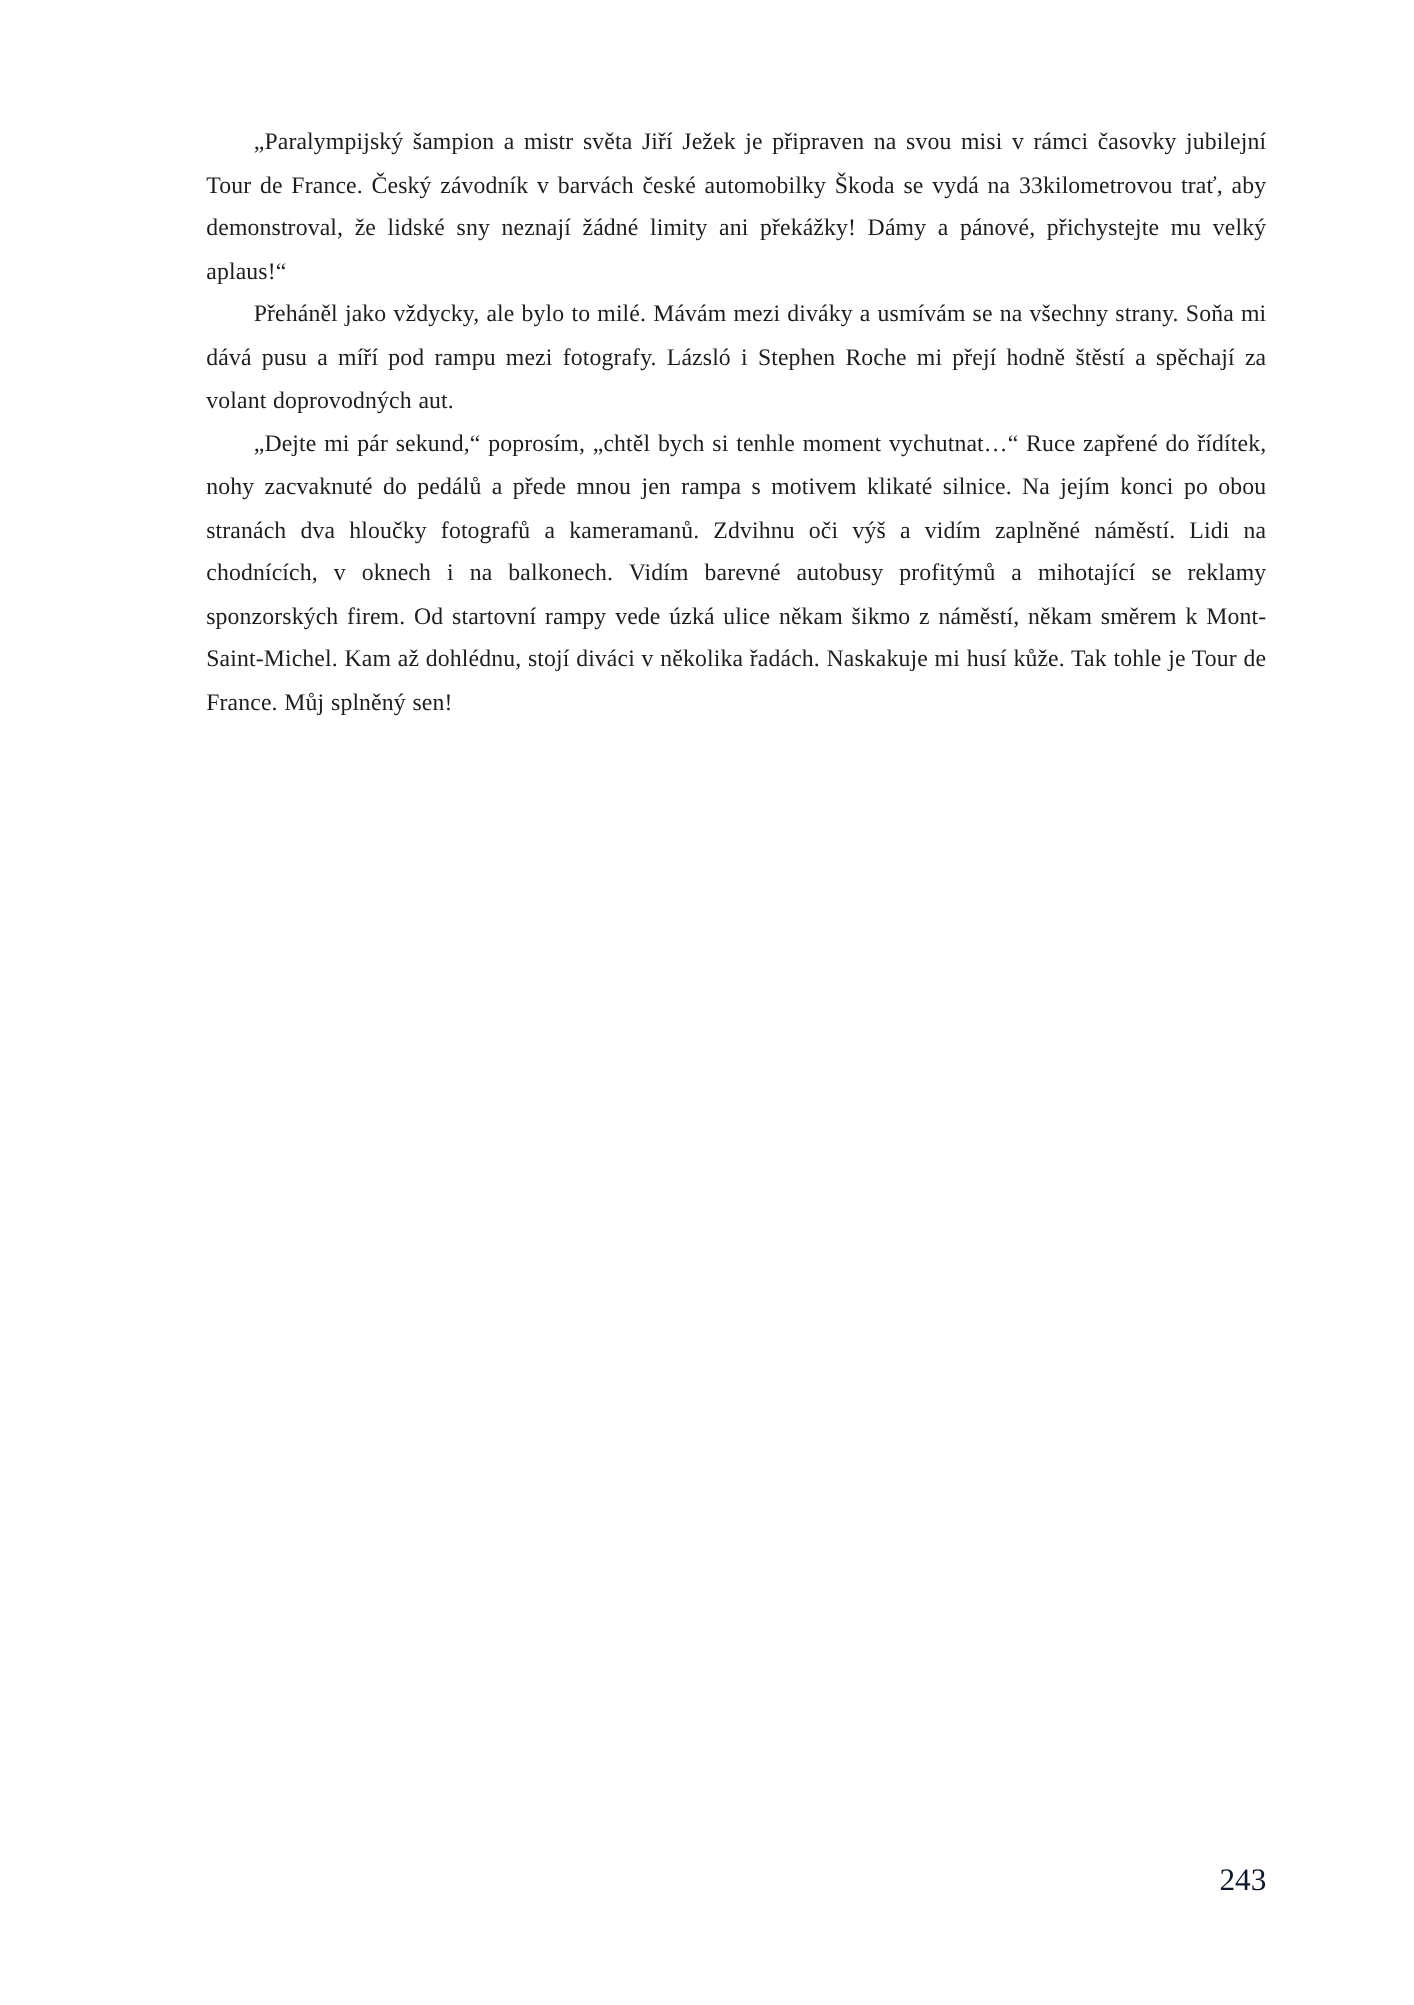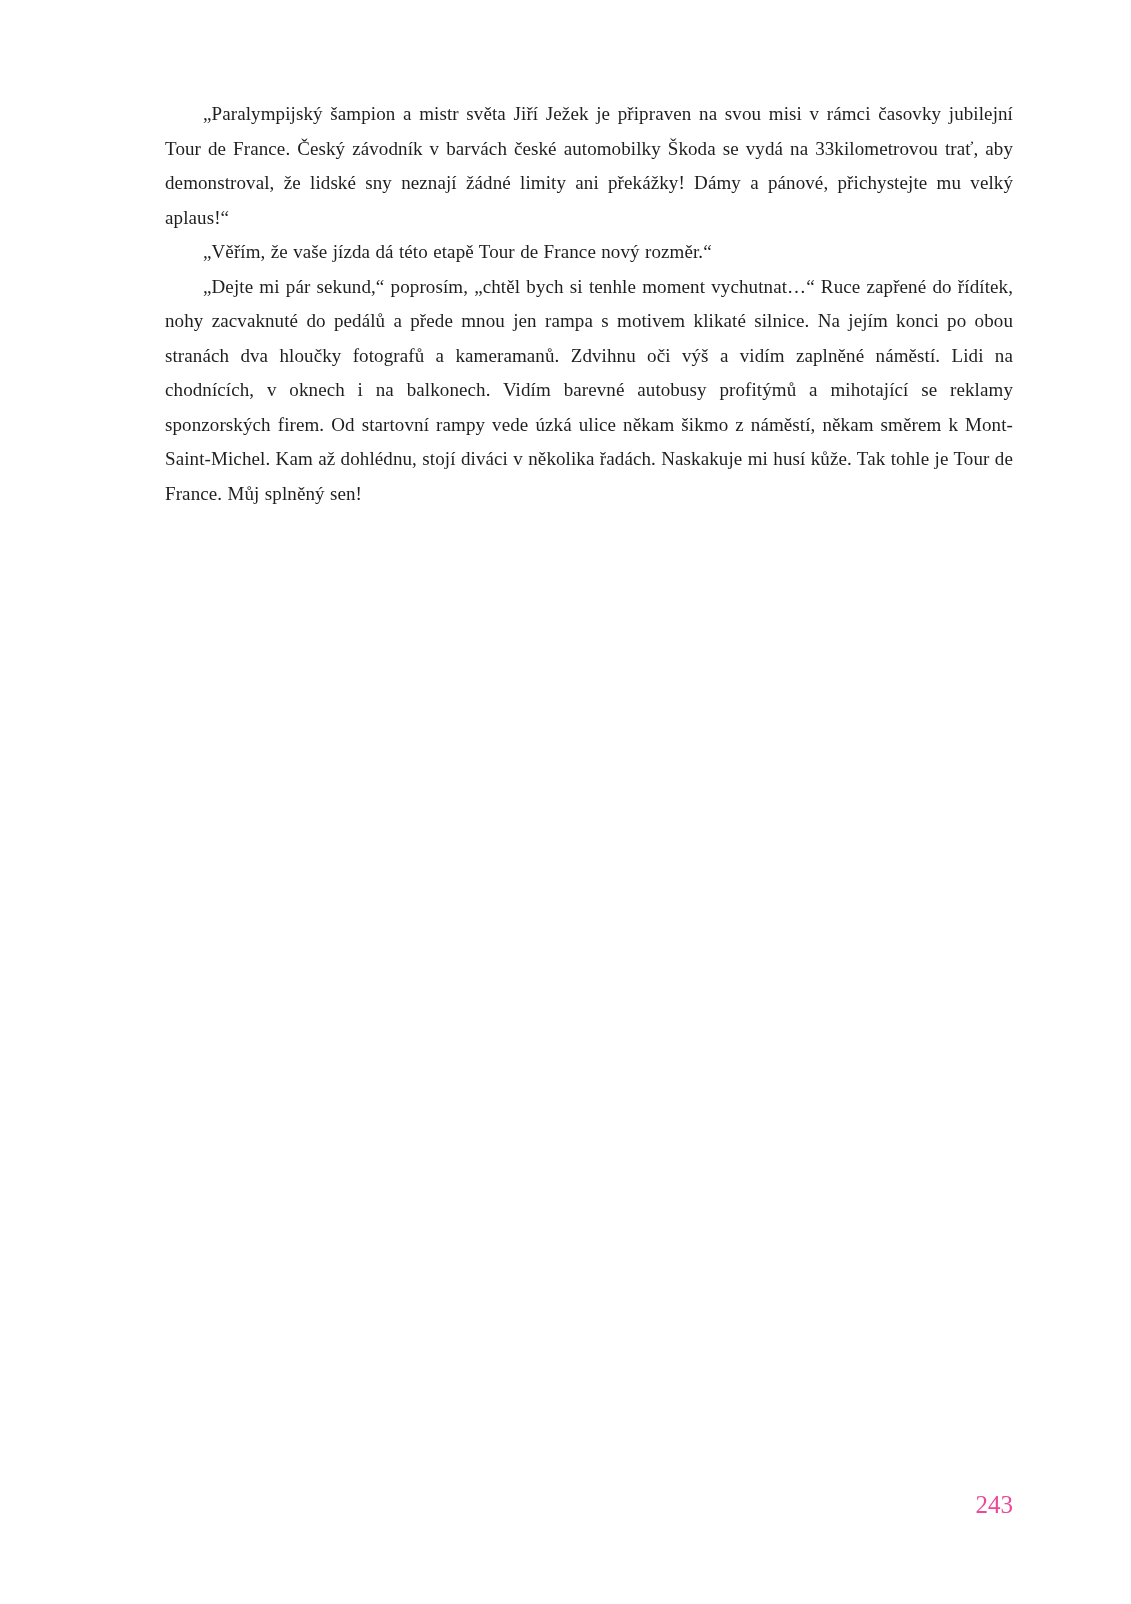--- a/index.html
+++ b/index.html
@@ -33,26 +33,26 @@
     word-spacing: 0.5px;
   }
   .page-number {
     position: absolute;
     left: 165px;
     top: 1490px;
     width: 848px;
     text-align: right;
     font-size: 25px;
     line-height: 30px;
-    color: #ec4899;
+    color: #0f172a;
   }
 </style>
 </head>
 <body>
 
 <main>
   <section class="page">
     <p>„Paralympijský šampion a mistr světa Jiří Ježek je připraven na svou misi v rámci časovky jubilejní Tour de France. Český závodník v barvách české automobilky Škoda se vydá na 33kilometrovou trať, aby demonstroval, že lidské sny neznají žádné limity ani překážky! Dámy a pánové, přichystejte mu velký aplaus!“</p>
-    <p>„Věřím, že vaše jízda dá této etapě Tour de France nový rozměr.“</p>
+    <p>Přeháněl jako vždycky, ale bylo to milé. Mávám mezi diváky a usmívám se na všechny strany. Soňa mi dává pusu a míří pod rampu mezi fotografy. Lázsló i Stephen Roche mi přejí hodně štěstí a spěchají za volant doprovodných aut.</p>
     <p>„Dejte mi pár sekund,“ poprosím, „chtěl bych si tenhle moment vychutnat…“ Ruce zapřené do řídítek, nohy zacvaknuté do pedálů a přede mnou jen rampa s motivem klikaté silnice. Na jejím konci po obou stranách dva hloučky fotografů a kameramanů. Zdvihnu oči výš a vidím zaplněné náměstí. Lidi na chodnících, v oknech i na balkonech. Vidím barevné autobusy profitýmů a mihotající se reklamy sponzorských firem. Od startovní rampy vede úzká ulice někam šikmo z náměstí, někam směrem k Mont-Saint-Michel. Kam až dohlédnu, stojí diváci v několika řadách. Naskakuje mi husí kůže. Tak tohle je Tour de France. Můj splněný sen!</p>
   </section>
   <div class="page-number">243</div>
 </main>
 
 </body></html>

